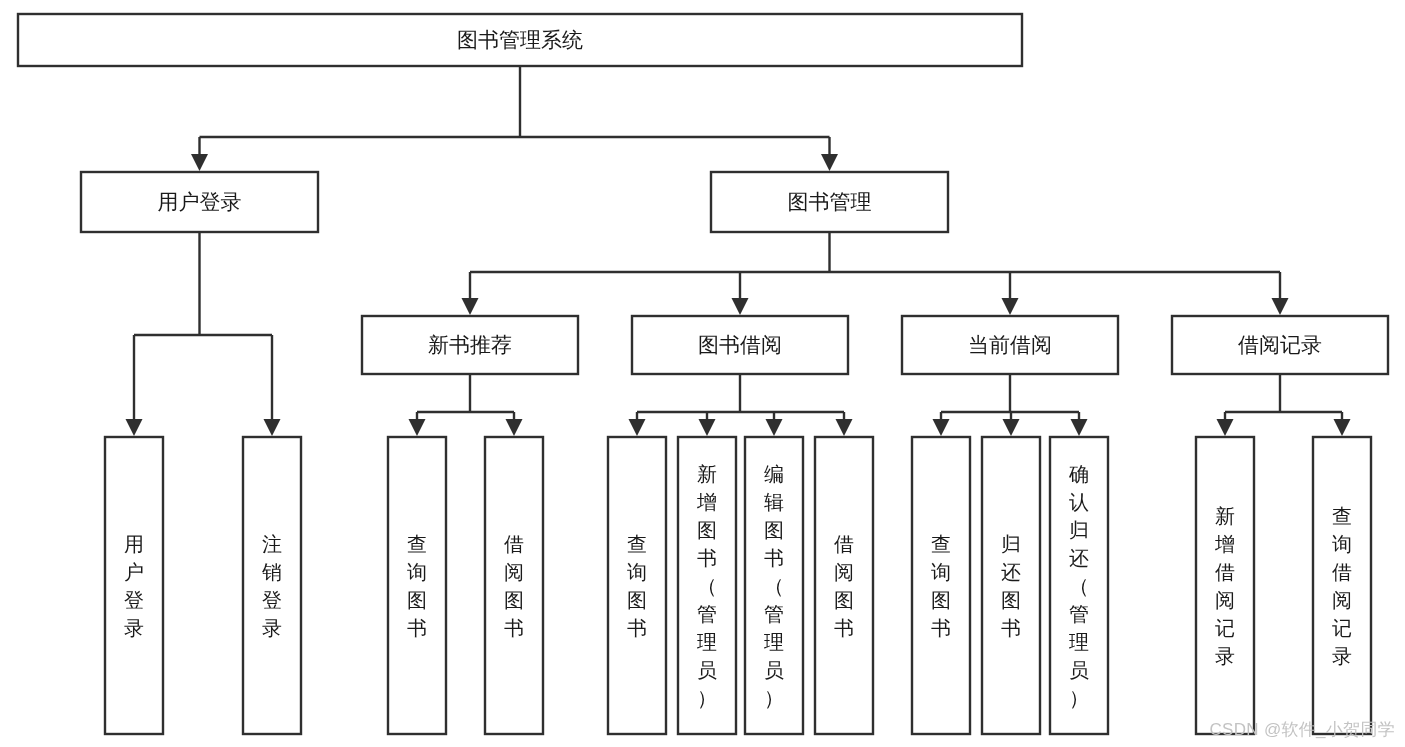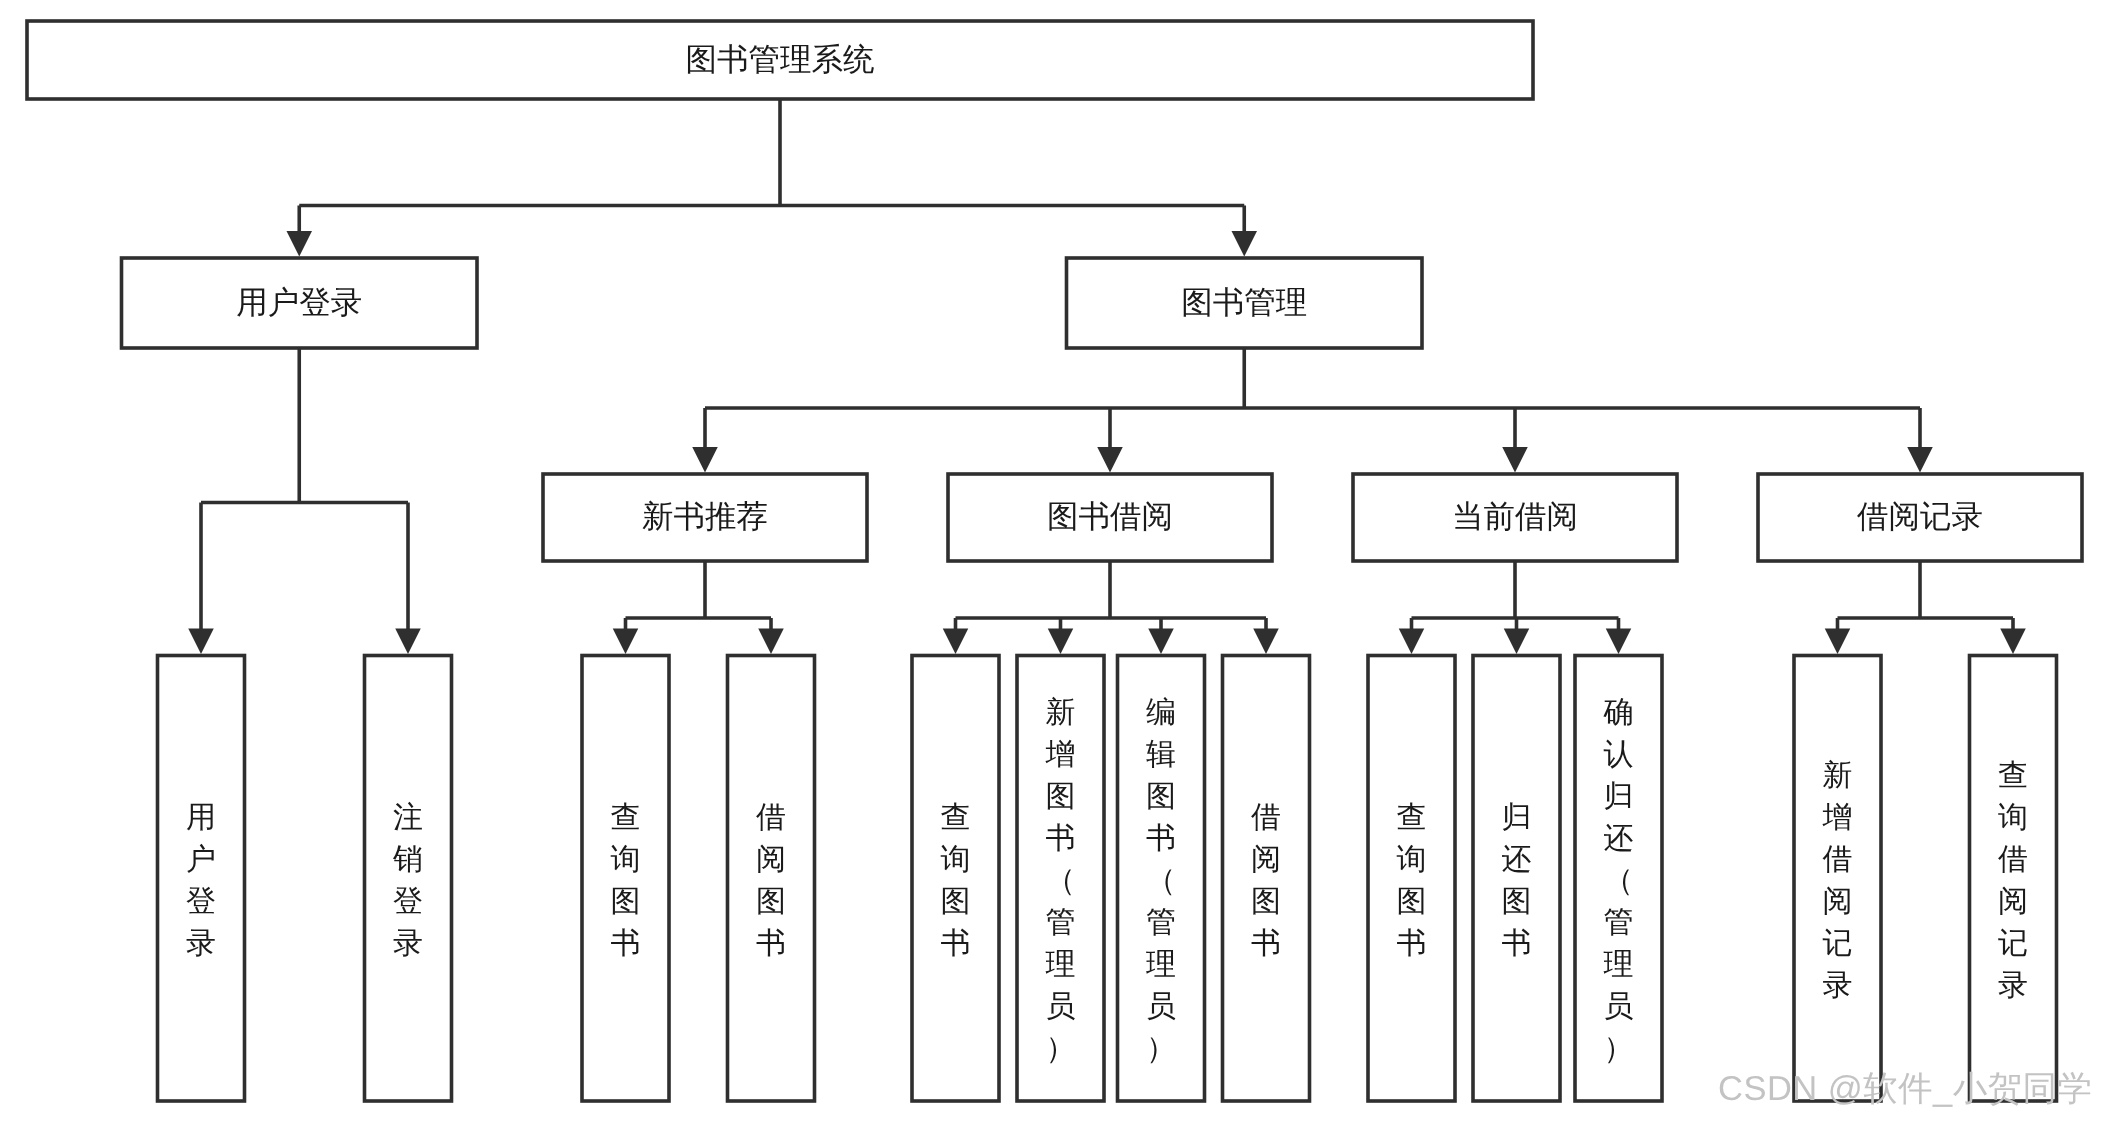--- a/index.html
+++ b/index.html
@@ -52,21 +52,21 @@
   }
   .arrow-head {
     fill: #2f2f2f;
     stroke: none;
   }
   .watermark {
     position: absolute;
     right: 10px;
     bottom: 6px;
     font-family: "Liberation Sans", "DejaVu Sans", sans-serif;
-    font-size: 23px;
+    font-size: 17px;
     color: #c3c3c3;
     white-space: nowrap;
     letter-spacing: 0.3px;
   }
 </style>
 </head>
 <body>
 
 <div id="diagram-root">
   <svg class="flowchart" viewBox="0 0 1405 747" xmlns="http://www.w3.org/2000/svg">

